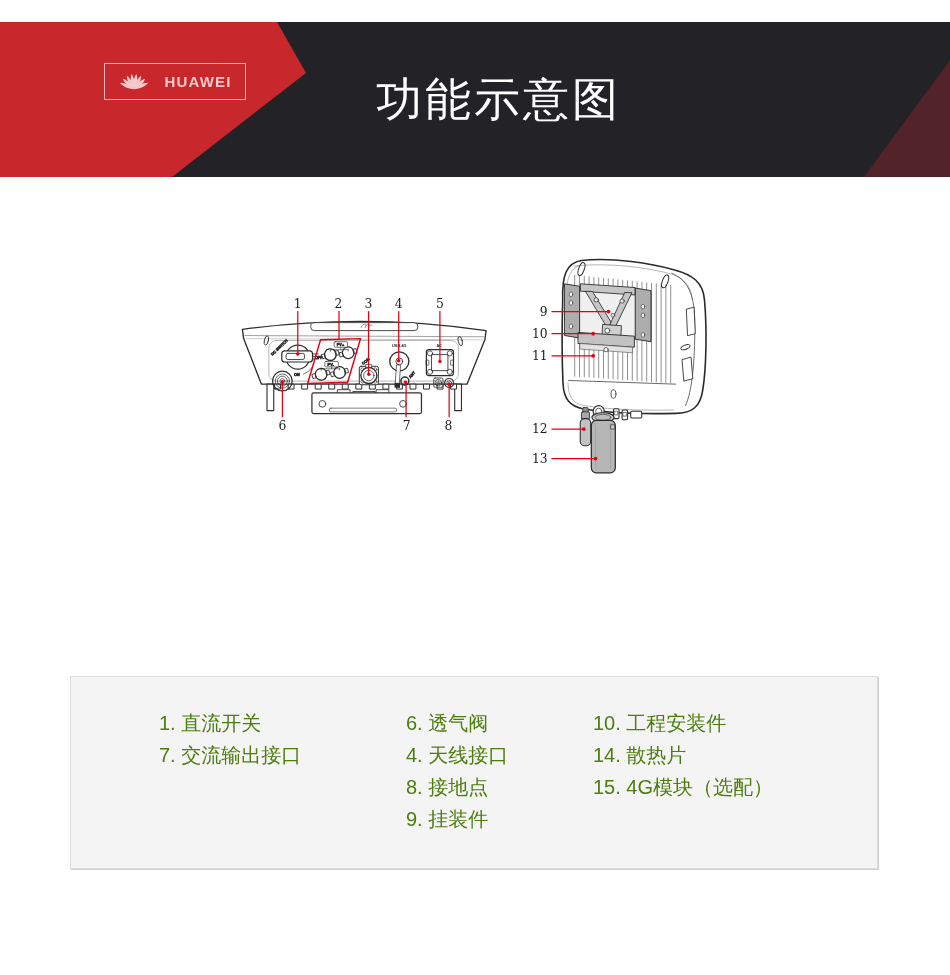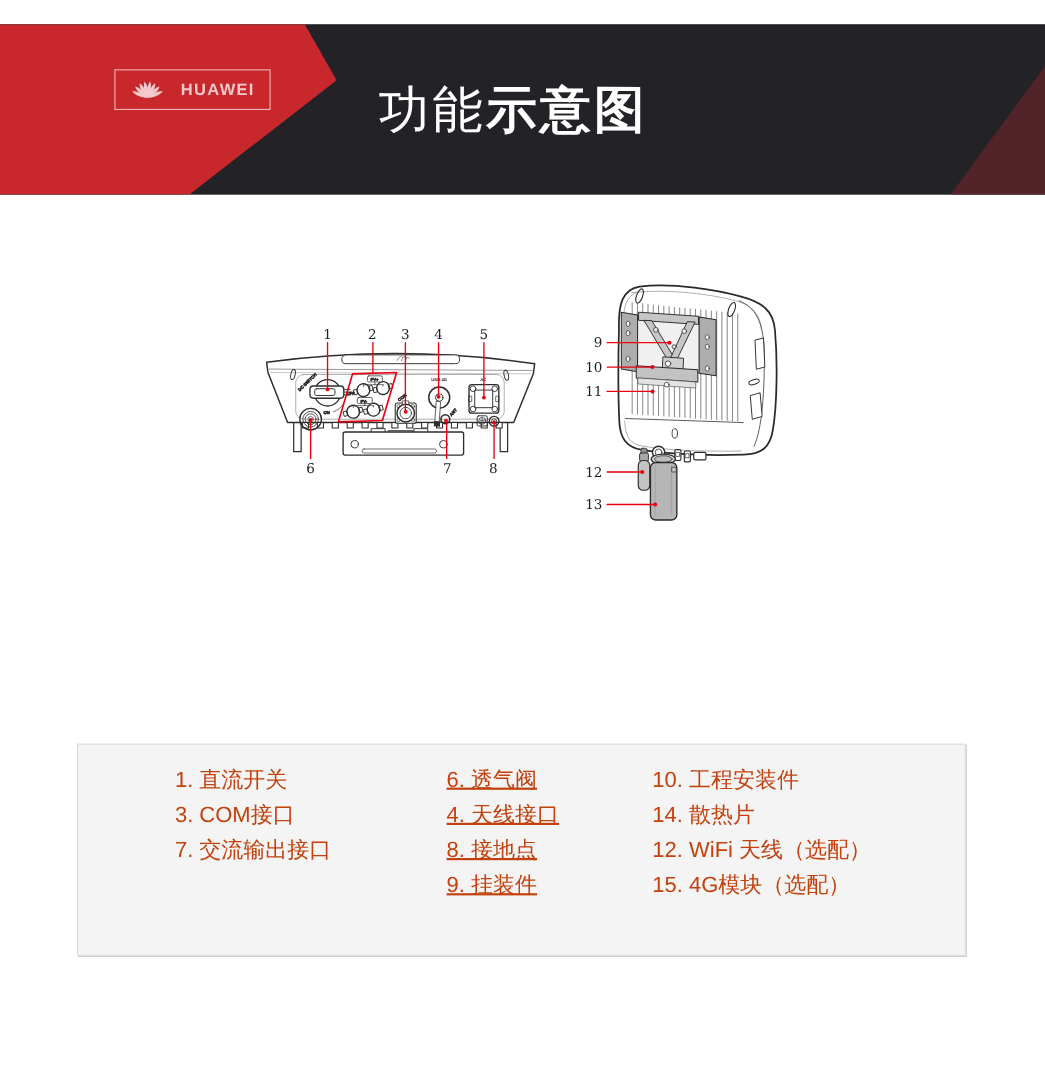--- a/index.html
+++ b/index.html
@@ -10,33 +10,33 @@
   .band-red{position:absolute;left:0;top:22px;width:320px;height:155px;
             clip-path:polygon(0 0,277px 0,306px 51px,172px 155px,0 155px);}
   .band-maroon{position:absolute;left:858px;top:22px;width:92px;height:155px;
             clip-path:polygon(92px 38px,92px 155px,6px 155px);}
   .logo-box{position:absolute;left:104px;top:63px;width:142px;height:37px;
             border:1px solid rgba(248,205,208,.85);display:flex;align-items:center;
             justify-content:center;gap:14px;box-sizing:border-box;}
   .logo-text{color:#F3C9CB;font-weight:bold;font-size:15px;letter-spacing:1.2px;}
   .hdr-title{position:absolute;left:344px;top:76px;color:#ffffff;font-size:46px;
              letter-spacing:3px;line-height:1;white-space:nowrap;}
-  .hdr-title .light{font-weight:400;}
-  .hdr-title .bold{font-weight:700;}
+  .hdr-title .light{font-weight:400;margin-left:32px;}
+  .hdr-title .bold{font-weight:400;}
   
   svg text{font-family:"Liberation Sans","DejaVu Sans",sans-serif;}
   svg .num{font-family:"DejaVu Serif","Liberation Serif",serif;font-size:20px;fill:#1c1c1c;}
   svg .plbl{font-size:6.2px;font-weight:700;fill:#222;}
   
   .legend{position:absolute;left:70px;top:676px;width:808px;height:193px;
           background:#f4f4f4;border:1px solid #dcdcdc;box-sizing:border-box;
           box-shadow:1px 1px 0 #cfcfcf;}
-  .leg-col{position:absolute;top:16px;font-size:20px;line-height:32px;color:#c2410c;
+  .leg-col{position:absolute;top:30px;font-size:20px;line-height:32px;color:#4d7c0f;
            white-space:nowrap;}
-  .leg-col.c1{left:88px;}  .leg-col.c2{left:335px;text-decoration:underline;}  .leg-col.c3{left:522px;}
+  .leg-col.c1{left:88px;}  .leg-col.c2{left:335px;}  .leg-col.c3{left:522px;}
 </style>
 </head>
 <body>
 
 <div class="band-dark" style="background:#232226;"></div>
 <div class="band-red" style="background:#C8272C;"></div>
 <div class="band-maroon" style="background:#522329;"></div>
 
 <div class="logo-box">
   <svg width="32" height="17" viewBox="-18 -18.5 36 19.5">
@@ -318,28 +318,26 @@
     <text class="num" x="593" y="393" text-anchor="end">10</text>
     <text class="num" x="593" y="429" text-anchor="end">11</text>
     <text class="num" x="593" y="548" text-anchor="end">12</text>
     <text class="num" x="593" y="596" text-anchor="end">13</text>
   </g>
 </svg>
 
 <div class="legend">
   <div class="leg-col c1">
     <div>1. 直流开关</div>
-    <div>3. COM接口</div>
     <div>7. 交流输出接口</div>
   </div>
   <div class="leg-col c2">
     <div>6. 透气阀</div>
     <div>4. 天线接口</div>
     <div>8. 接地点</div>
     <div>9. 挂装件</div>
   </div>
   <div class="leg-col c3">
     <div>10. 工程安装件</div>
     <div>14. 散热片</div>
-    <div>12. WiFi 天线（选配）</div>
     <div>15. 4G模块（选配）</div>
   </div>
 </div>
 
 </body></html>

